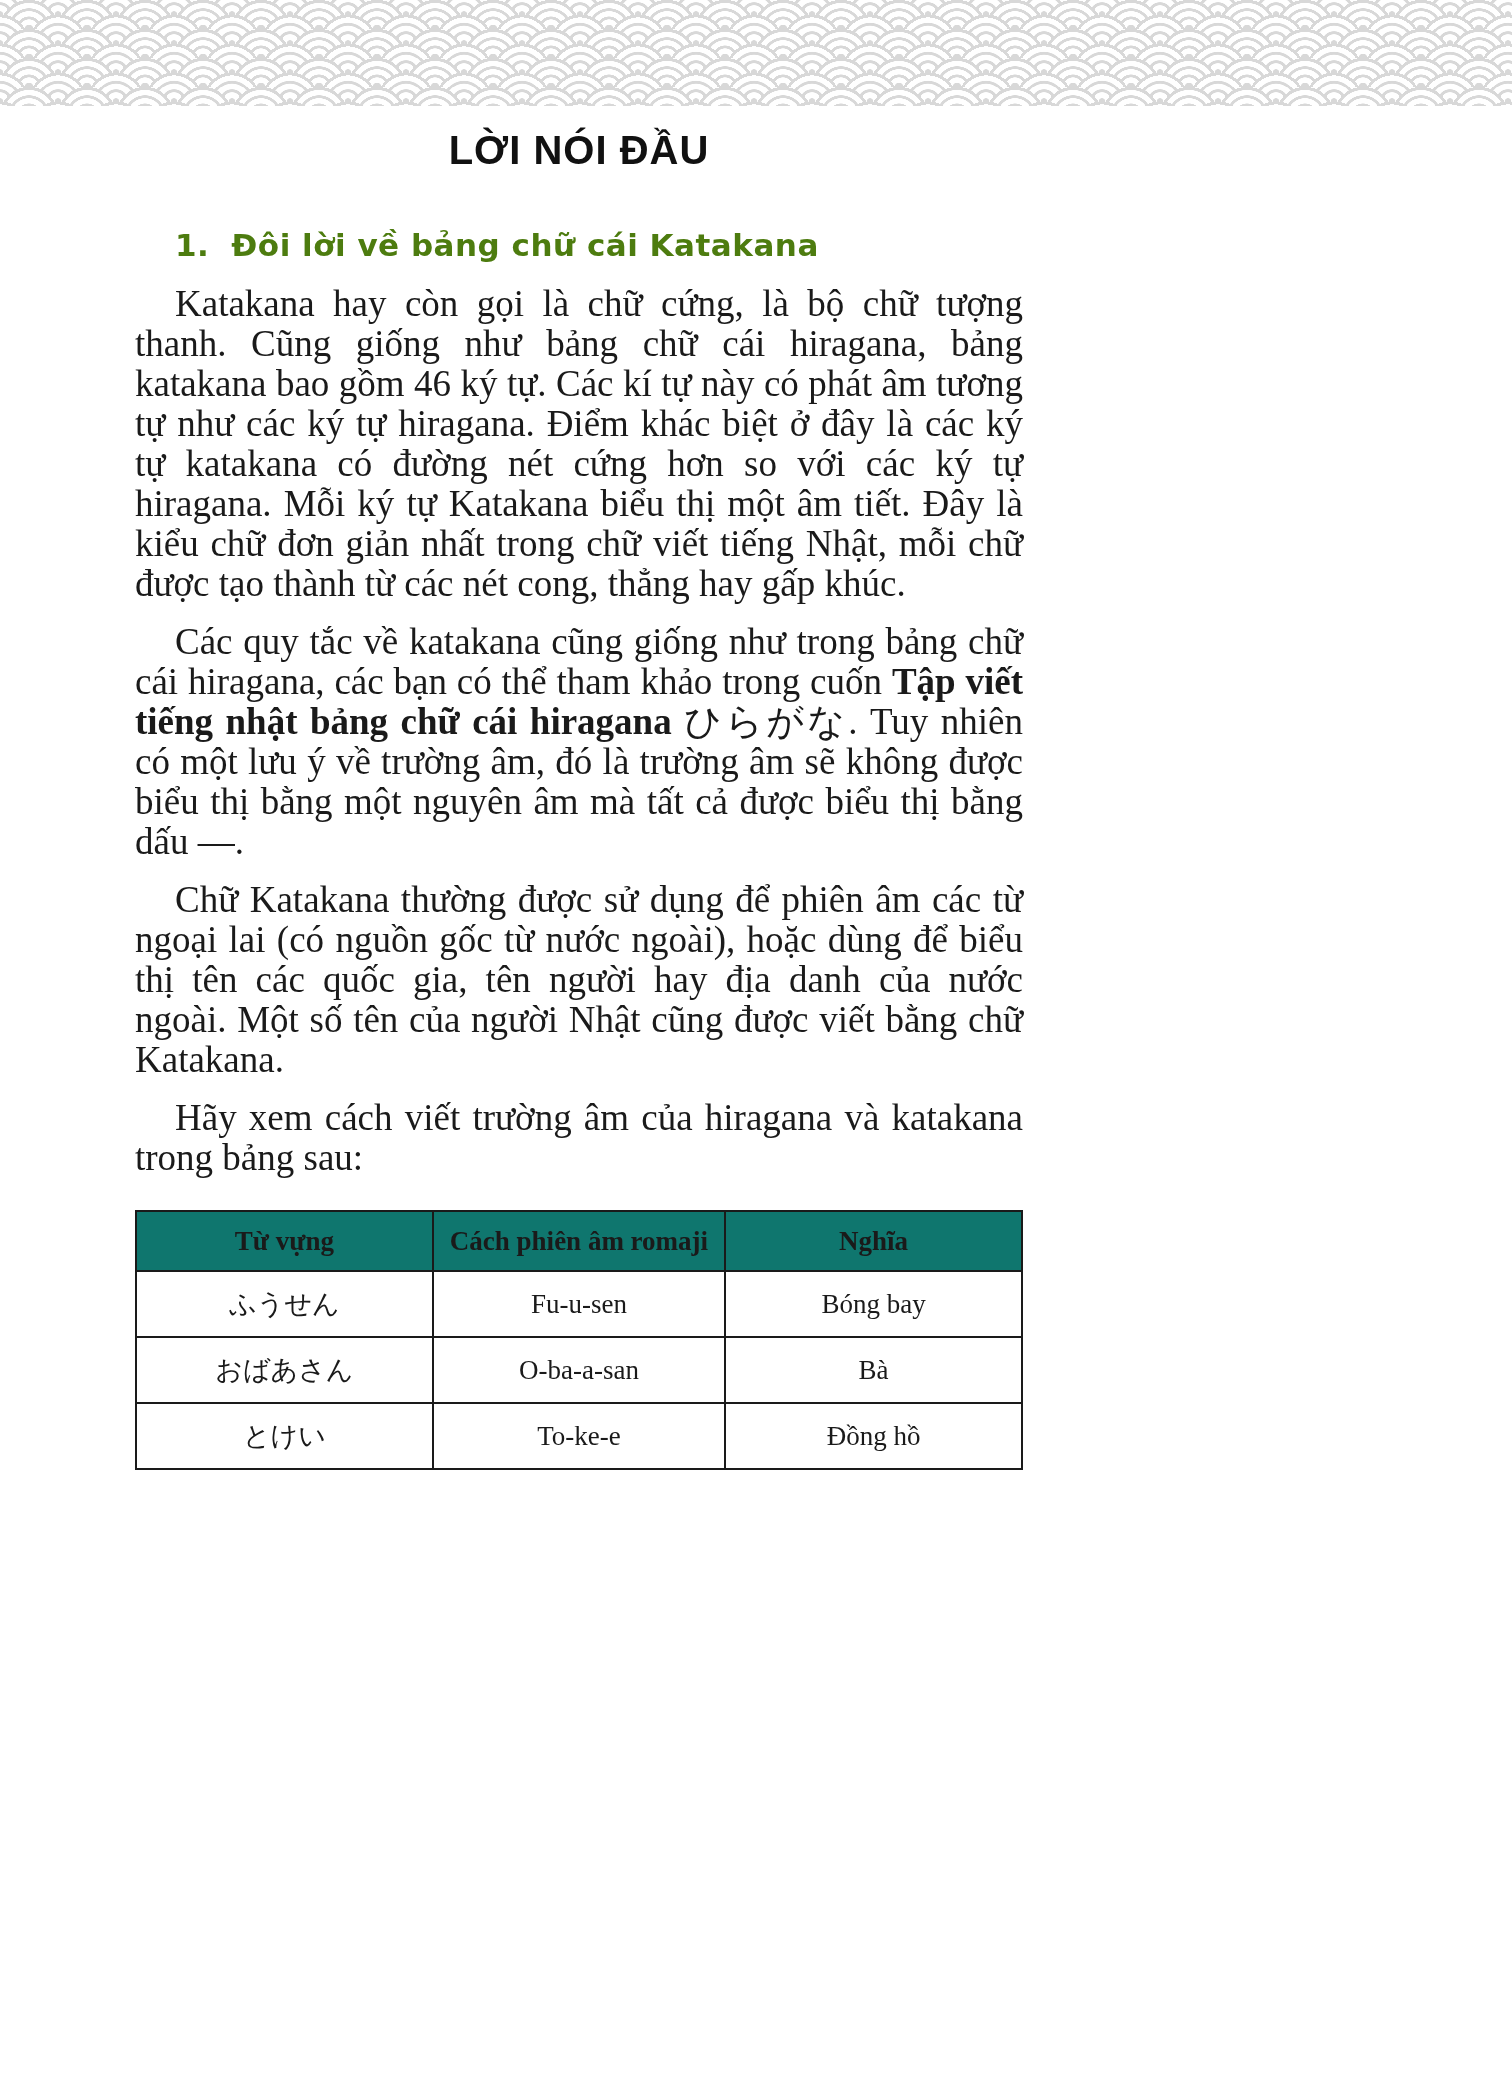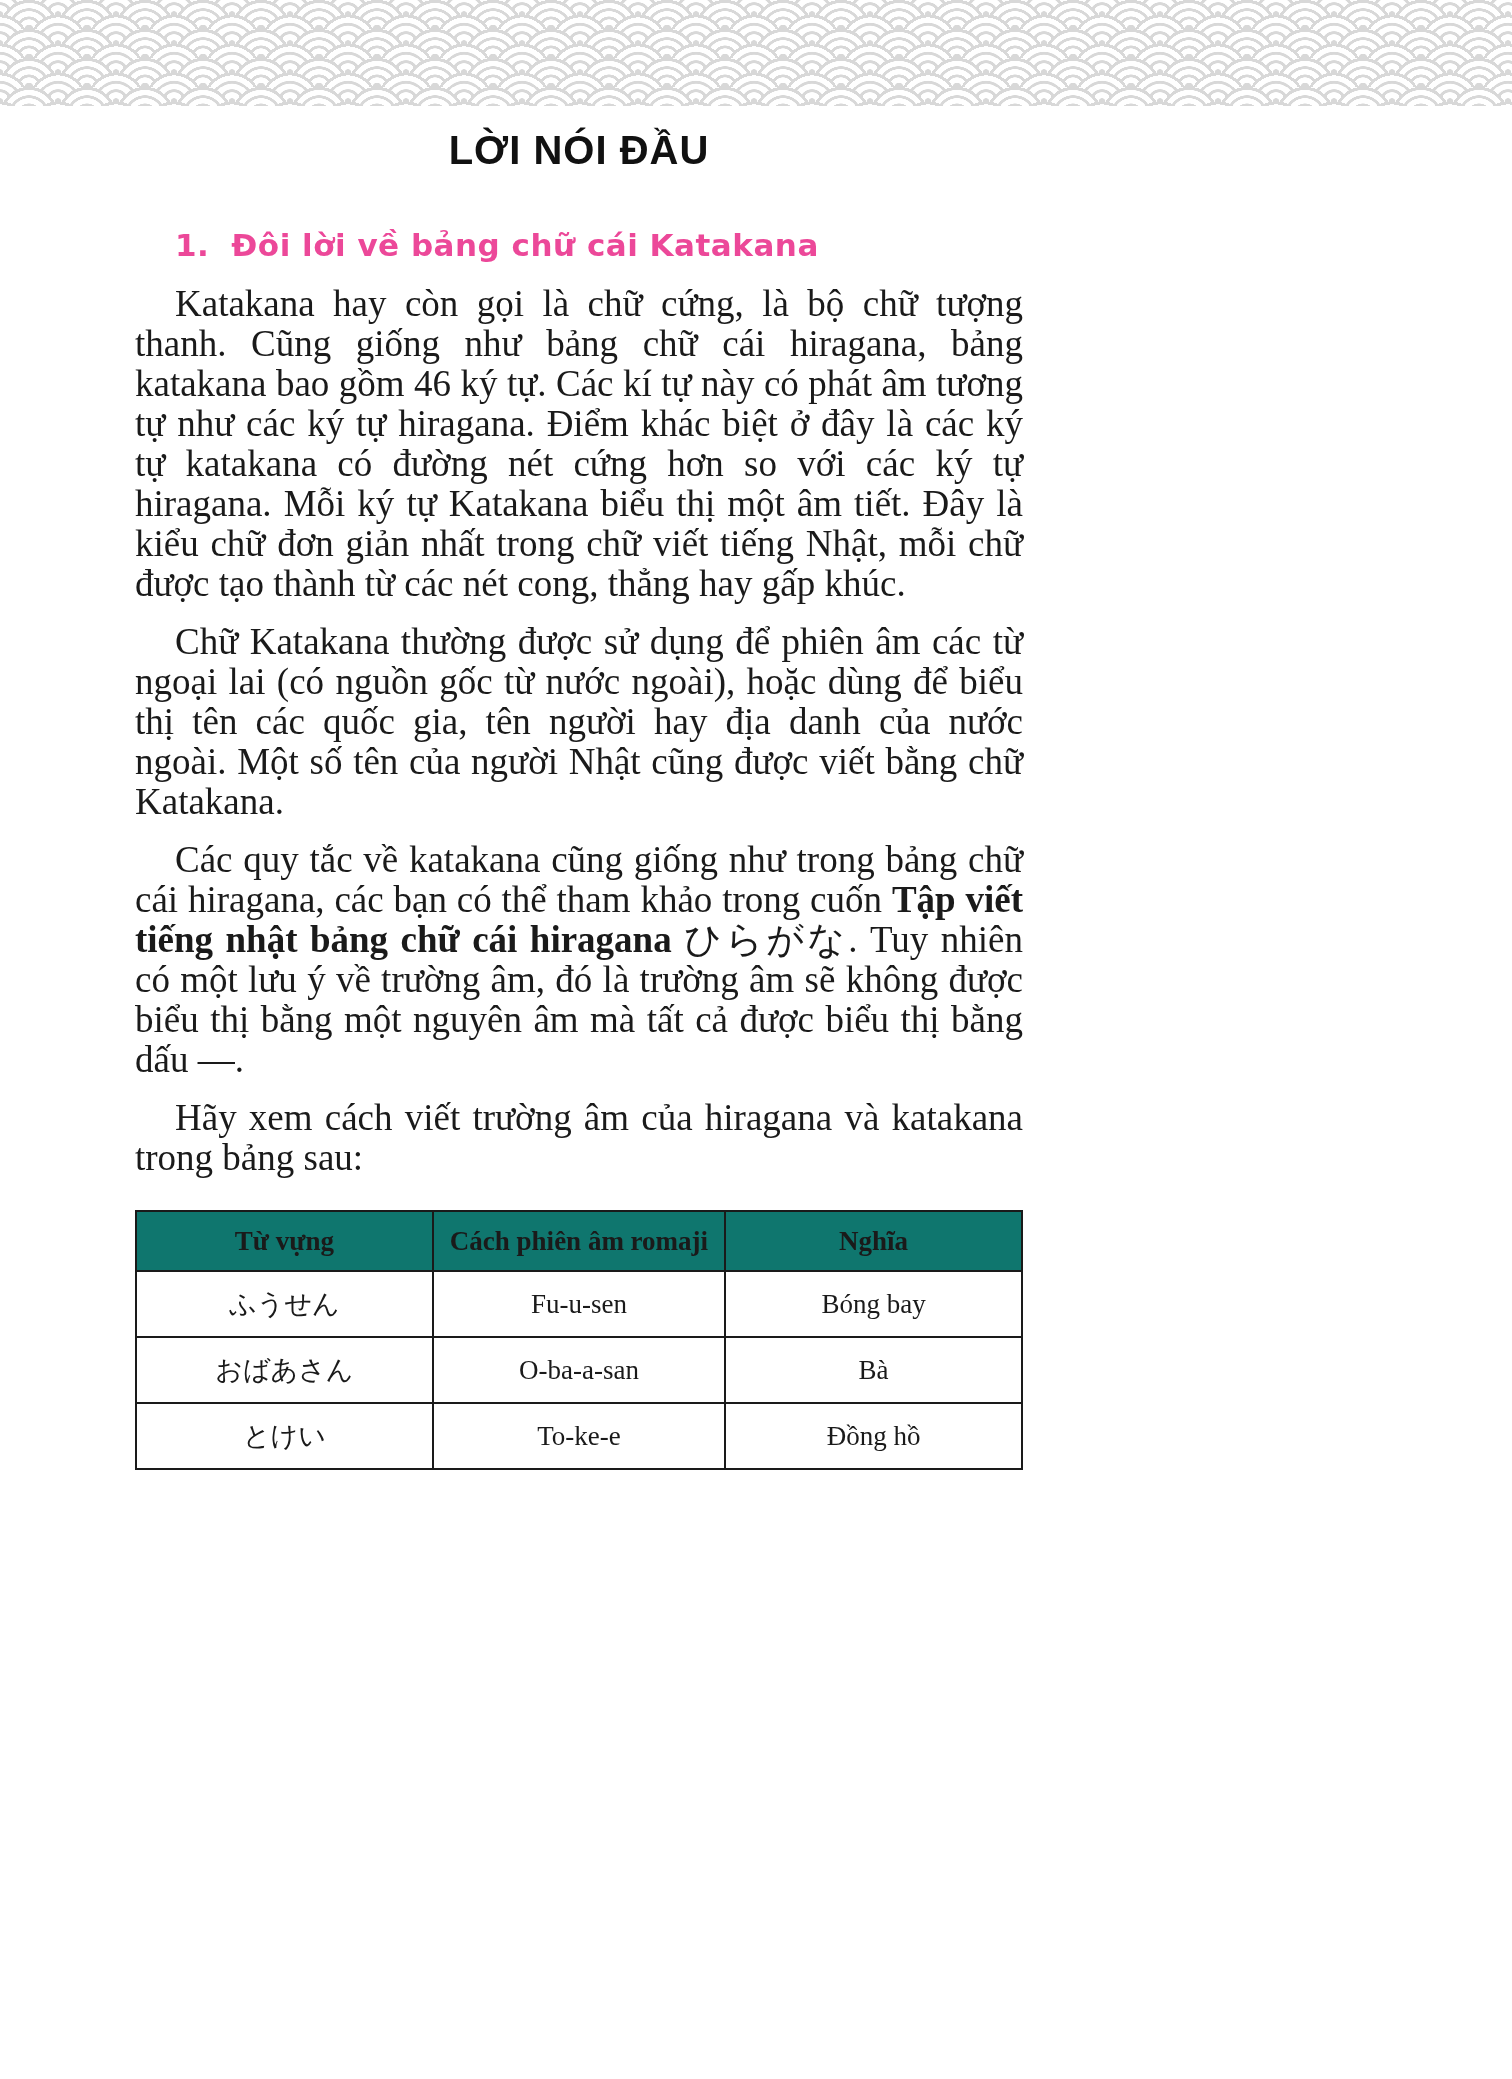--- a/index.html
+++ b/index.html
@@ -42,21 +42,21 @@
     line-height: 48px;
     letter-spacing: 1px;
     color: #111111;
   }
   .section-heading {
     margin: 50px 0 0 40px;
     font-family: "DejaVu Sans", sans-serif;
     font-weight: bold;
     font-size: 31px;
     line-height: 42px;
-    color: #ec4899;
+    color: #4d7c0f;
     letter-spacing: 0.5px;
   }
   .section-heading .sec-num { margin-right: 22px; }
   .para {
     margin: 18px 0 0 0;
     font-size: 37px;
     line-height: 40px;
     text-align: justify;
     text-indent: 40px;
     color: #1a1a1a;
@@ -104,23 +104,23 @@
   <div class="wave-header"></div>
 
   <div class="content">
 
     <h1 class="page-title">LỜI NÓI ĐẦU</h1>
 
     <h2 class="section-heading"><span class="sec-num">1.</span><span>Đôi lời về bảng chữ cái Katakana</span></h2>
 
     <p class="para">Katakana hay còn gọi là chữ cứng, là bộ chữ tượng thanh. Cũng giống như bảng chữ cái hiragana, bảng katakana bao gồm 46 ký tự. Các kí tự này có phát âm tương tự như các ký tự hiragana. Điểm khác biệt ở đây là các ký tự katakana có đường nét cứng hơn so với các ký tự hiragana. Mỗi ký tự Katakana biểu thị một âm tiết. Đây là kiểu chữ đơn giản nhất trong chữ viết tiếng Nhật, mỗi chữ được tạo thành từ các nét cong, thẳng hay gấp khúc.</p>
 
+    <p class="para"><span>Các quy tắc về katakana cũng giống như trong bảng chữ cái hiragana, các bạn có thể tham khảo trong cuốn </span><b>Tập viết tiếng nhật bảng chữ cái hiragana</b><span> ひらがな. Tuy nhiên có một lưu ý về trường âm, đó là trường âm sẽ không được biểu thị bằng một nguyên âm mà tất cả được biểu thị bằng dấu —.</span></p>
+
     <p class="para">Chữ Katakana thường được sử dụng để phiên âm các từ ngoại lai (có nguồn gốc từ nước ngoài), hoặc dùng để biểu thị tên các quốc gia, tên người hay địa danh của nước ngoài. Một số tên của người Nhật cũng được viết bằng chữ Katakana.</p>
-
-    <p class="para"><span>Các quy tắc về katakana cũng giống như trong bảng chữ cái hiragana, các bạn có thể tham khảo trong cuốn </span><b>Tập viết tiếng nhật bảng chữ cái hiragana</b><span> ひらがな. Tuy nhiên có một lưu ý về trường âm, đó là trường âm sẽ không được biểu thị bằng một nguyên âm mà tất cả được biểu thị bằng dấu —.</span></p>
 
     <p class="para">Hãy xem cách viết trường âm của hiragana và katakana trong bảng sau:</p>
 
     <table class="vocab-table">
       <colgroup>
         <col style="width:33.5%">
         <col style="width:33%">
         <col style="width:33.5%">
       </colgroup>
       <thead>

